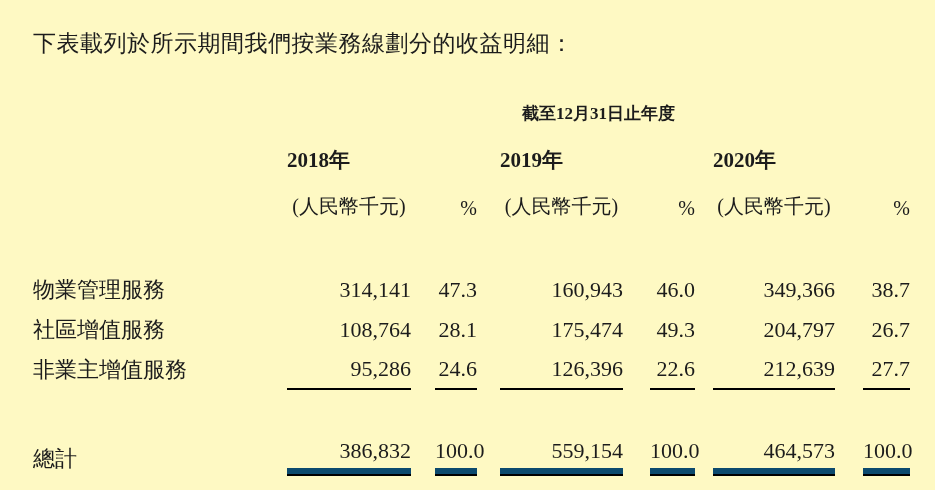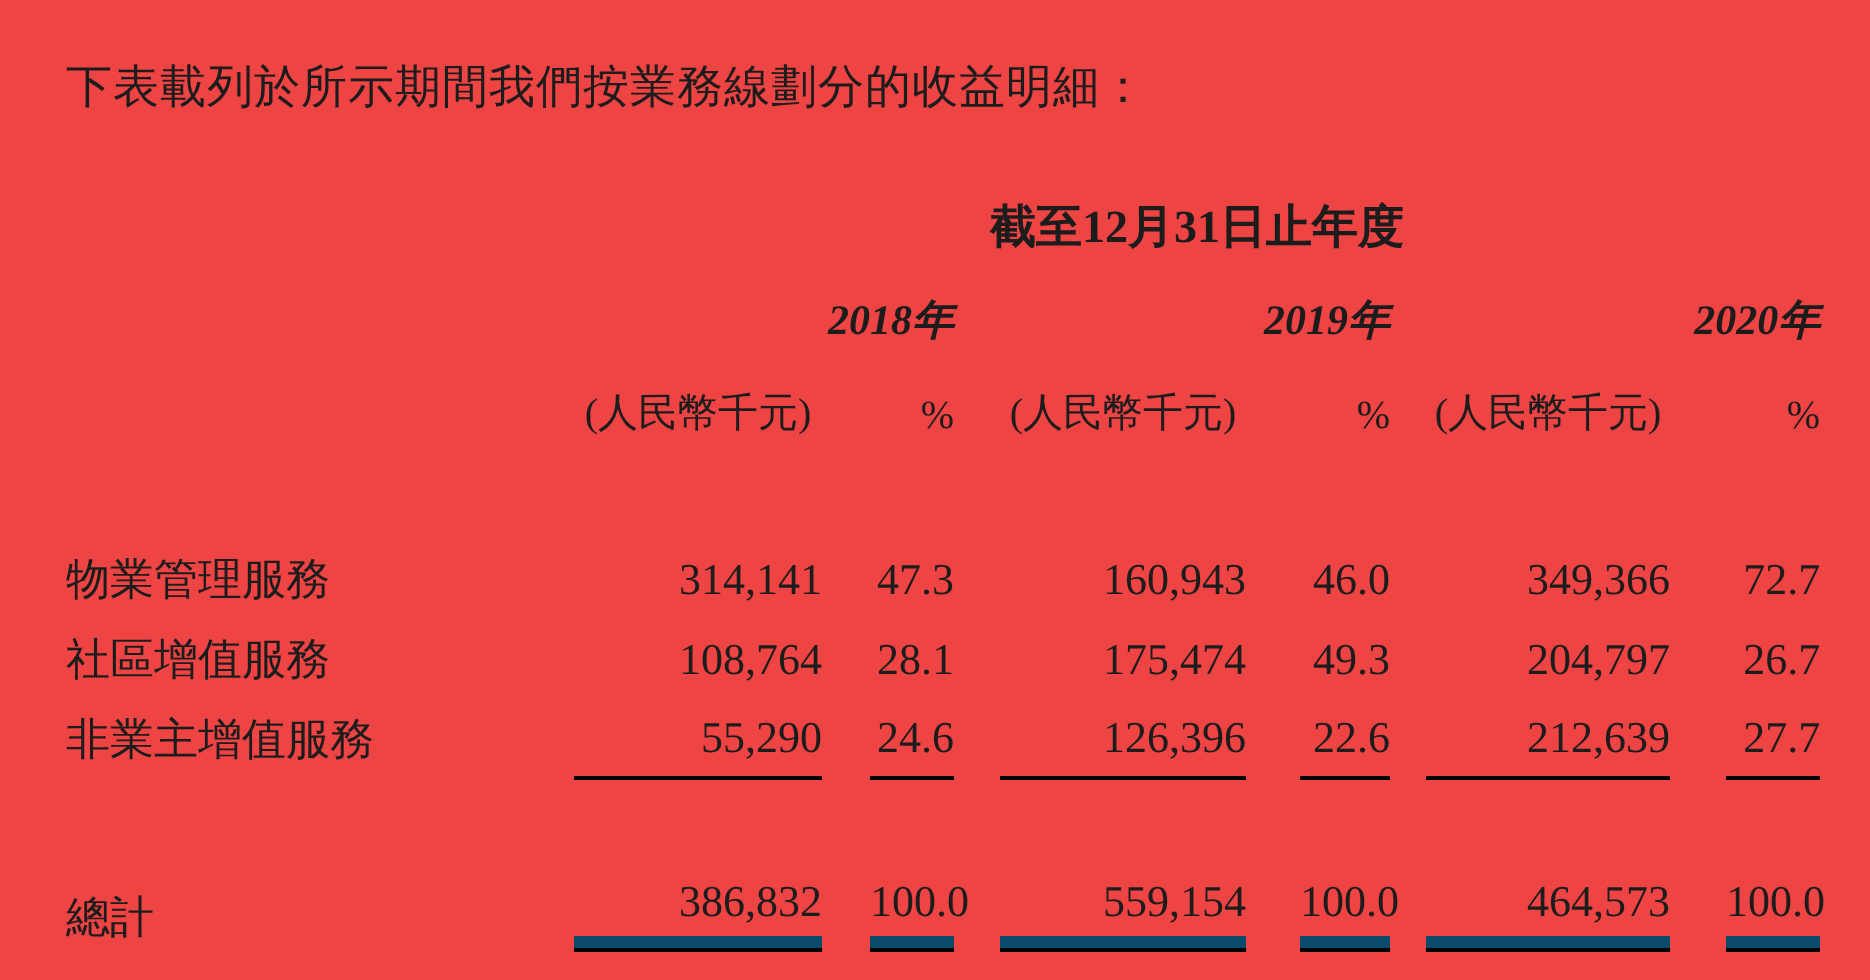--- a/index.html
+++ b/index.html
@@ -6,21 +6,21 @@
     margin: 0;
     padding: 0;
     background: #ffffff;
     font-family: "Liberation Serif", "DejaVu Serif", serif;
     color: #1c1c1c;
   }
   .page {
     position: relative;
     width: 935px;
     height: 490px;
-    background: #ef4444;
+    background: #fef9c3;
     overflow: hidden;
   }
   .intro {
     position: absolute;
     left: 33px;
     top: 28px;
     font-size: 23px;
     letter-spacing: 0.5px;
     white-space: nowrap;
   }
@@ -33,23 +33,23 @@
     table-layout: fixed;
   }
   table.rev td {
     padding: 0;
     font-size: 22px;
     overflow: visible;
     white-space: nowrap;
   }
   
   tr.span-head td { height: 34px; vertical-align: middle; }
-  tr.span-head td.span-cell { font-weight: bold; font-size: 23px; text-align: center; }
+  tr.span-head td.span-cell { font-weight: bold; font-size: 17px; text-align: center; }
   tr.years td { height: 44px; vertical-align: bottom; padding-bottom: 2px; }
-  tr.years td.year-cell { font-weight: bold; font-size: 21px; text-align: right; font-style: italic; }
+  tr.years td.year-cell { font-weight: bold; font-size: 21px; text-align: left; }
   tr.subhead td { height: 44px; vertical-align: bottom; padding-bottom: 4px; font-size: 20px; }
   tr.subhead td.amt { text-align: center; }
   tr.subhead td.pct { text-align: right; }
   tr.spacer-a td { height: 46px; }
   tr.data td { height: 40px; vertical-align: middle; }
   tr.data-last td { height: 38px; vertical-align: middle; }
   tr.spacer-b td { height: 48px; }
   tr.total td { height: 28px; vertical-align: bottom; }
   td.label { text-align: left; font-size: 23px; }
   td.num { text-align: right; }
@@ -133,41 +133,41 @@
       <td class="num">314,141</td>
       <td></td>
       <td class="num">47.3</td>
       <td></td>
       <td class="num">160,943</td>
       <td></td>
       <td class="num">46.0</td>
       <td></td>
       <td class="num">349,366</td>
       <td></td>
-      <td class="num">72.7</td>
+      <td class="num">38.7</td>
     </tr>
 
     <tr class="data">
       <td class="label">社區增值服務</td>
       <td class="num">108,764</td>
       <td></td>
       <td class="num">28.1</td>
       <td></td>
       <td class="num">175,474</td>
       <td></td>
       <td class="num">49.3</td>
       <td></td>
       <td class="num">204,797</td>
       <td></td>
       <td class="num">26.7</td>
     </tr>
 
     <tr class="data-last">
       <td class="label">非業主增值服務</td>
-      <td class="num ul">55,290</td>
+      <td class="num ul">95,286</td>
       <td></td>
       <td class="num ul">24.6</td>
       <td></td>
       <td class="num ul">126,396</td>
       <td></td>
       <td class="num ul">22.6</td>
       <td></td>
       <td class="num ul">212,639</td>
       <td></td>
       <td class="num ul">27.7</td>

